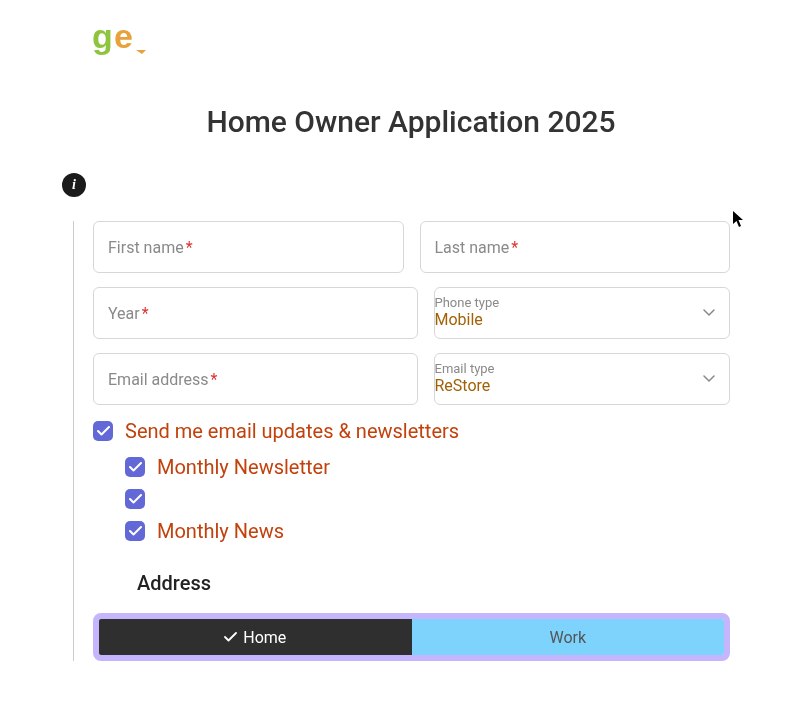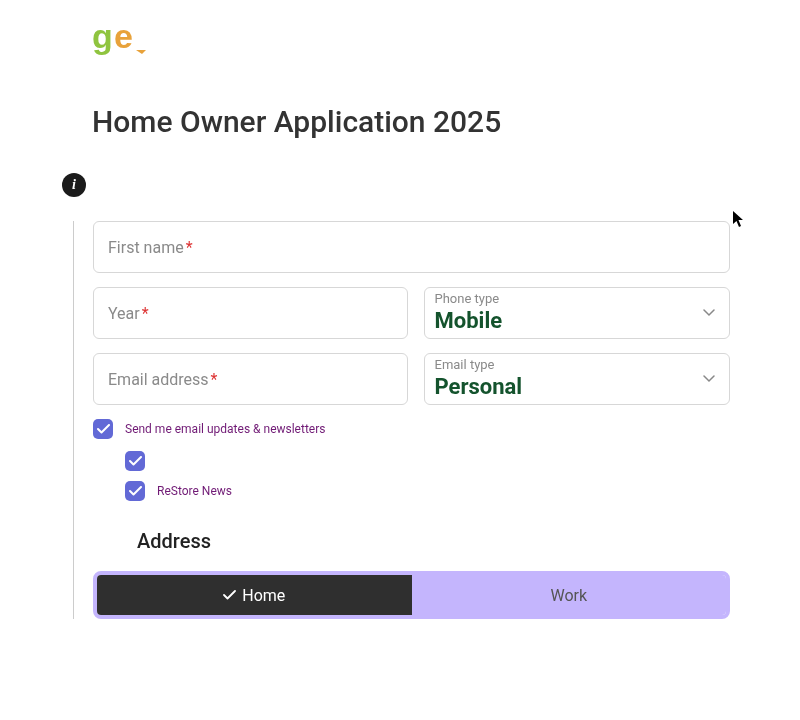--- a/index.html
+++ b/index.html
@@ -14,20 +14,21 @@
   .page {
     padding: 18px 70px 0 92px;
     position: relative;
   }
   .logo {
     position: absolute;
     top: 18px;
     left: 92px;
   }
   .title {
+    text-align: center;
     font-size: 30px;
     font-weight: 500;
     color: #333;
     margin-top: 86px;
     margin-bottom: 34px;
   }
   .section-header {
     display: flex;
     align-items: center;
     gap: 10px;
@@ -77,37 +78,36 @@
   .field .placeholder {
     color: #8a8a8a;
     font-size: 16px;
   }
   .req { color: #d33; margin-left: 2px; }
   .select-field {
     flex: 1;
     border: 1px solid #d7d7d7;
     border-radius: 6px;
     height: 52px;
-    padding: 6px 10px;
+    padding: 6px 0;
     display: flex;
     flex-direction: column;
     justify-content: center;
     position: relative;
     background: #fff;
   }
   .select-field .float-label {
     color: #8a8a8a;
     font-size: 13px;
     line-height: 1.2;
   }
   .select-field .value {
-    color: #14532d;
-    font-size: 22px;
+    color: #a16207;
+    font-size: 16px;
     line-height: 1.3;
-    font-weight: bold;
   }
   .select-field .caret {
     position: absolute;
     right: 14px;
     top: 50%;
     transform: translateY(-50%);
   }
   .caret svg { display:block; }
   .check-row {
     display: flex;
@@ -120,50 +120,50 @@
     width: 20px;
     height: 20px;
     border-radius: 5px;
     background: #6269d6;
     display: flex;
     align-items: center;
     justify-content: center;
     flex-shrink: 0;
   }
   .cbox svg { display:block; }
-  .check-label { font-size: 12px; color: #701a75; }
+  .check-label { font-size: 20px; color: #c2410c; }
   .check-sub .check-row { margin-bottom: 10px; }
   .addr-title {
     font-size: 20px;
     font-weight: 500;
     margin-top: 28px;
     margin-bottom: 18px;
     margin-left: 44px;
   }
   .tabs {
     display: flex;
-    border: 4px solid #c4b5fd;
+    border: 6px solid #c4b5fd;
     border-radius: 8px;
     overflow: hidden;
     height: 48px;
   }
   .tab {
     flex: 1;
     display: flex;
     align-items: center;
     justify-content: center;
     font-size: 16px;
     gap: 6px;
     cursor: pointer;
   }
   .tab.active {
     background: #2f2f2f;
     color: #fff;
   }
-  .tab.inactive { color: #555; background:#c4b5fd; }
+  .tab.inactive { color: #555; background:#7dd3fc; }
   .cursor {
     position: absolute;
     top: 210px;
     right: 54px;
     font-size: 16px;
     pointer-events: none;
   }
 </style>
 </head>
 <body>
@@ -183,20 +183,23 @@
   <div class="section-header">
     <div class="info-badge">i</div>
   </div>
 
   <div class="timeline">
 
     <div class="row">
       <div class="field">
         <span class="placeholder"><span>First name</span><span class="req">*</span></span>
       </div>
+      <div class="field">
+        <span class="placeholder"><span>Last name</span><span class="req">*</span></span>
+      </div>
     </div>
 
     <div class="row">
       <div class="field">
         <span class="placeholder"><span>Year</span><span class="req">*</span></span>
       </div>
       <div class="select-field">
         <span class="float-label">Phone type</span>
         <span class="value">Mobile</span>
         <span class="caret">
@@ -206,21 +209,21 @@
         </span>
       </div>
     </div>
 
     <div class="row">
       <div class="field">
         <span class="placeholder"><span>Email address</span><span class="req">*</span></span>
       </div>
       <div class="select-field">
         <span class="float-label">Email type</span>
-        <span class="value">Personal</span>
+        <span class="value">ReStore</span>
         <span class="caret">
           <svg width="12" height="8" viewBox="0 0 12 8">
               <path d="M1 1 L6 6 L11 1" stroke="#888" stroke-width="1.5" fill="none" stroke-linecap="round"></path>
             </svg>
         </span>
       </div>
     </div>
 
     <div class="check-row">
       <div class="cbox">
@@ -231,28 +234,36 @@
       <span class="check-label">Send me email updates &amp; newsletters</span>
     </div>
 
     <div class="check-sub">
       <div class="check-row">
         <div class="cbox">
           <svg width="13" height="11" viewBox="0 0 13 11">
               <path d="M1 5 L4.5 8.5 L12 1" stroke="#fff" stroke-width="2" fill="none" stroke-linecap="round" stroke-linejoin="round"></path>
             </svg>
         </div>
+        <span class="check-label">Monthly Newsletter</span>
       </div>
       <div class="check-row">
         <div class="cbox">
           <svg width="13" height="11" viewBox="0 0 13 11">
               <path d="M1 5 L4.5 8.5 L12 1" stroke="#fff" stroke-width="2" fill="none" stroke-linecap="round" stroke-linejoin="round"></path>
             </svg>
         </div>
-        <span class="check-label">ReStore News</span>
+      </div>
+      <div class="check-row">
+        <div class="cbox">
+          <svg width="13" height="11" viewBox="0 0 13 11">
+              <path d="M1 5 L4.5 8.5 L12 1" stroke="#fff" stroke-width="2" fill="none" stroke-linecap="round" stroke-linejoin="round"></path>
+            </svg>
+        </div>
+        <span class="check-label">Monthly News</span>
       </div>
     </div>
 
     <div class="addr-title">Address</div>
 
     <div class="tabs">
       <div class="tab active">
         <span>
           <svg width="13" height="11" viewBox="0 0 13 11">
               <path d="M1 5 L4.5 8.5 L12 1" stroke="#fff" stroke-width="1.8" fill="none" stroke-linecap="round" stroke-linejoin="round"></path>

